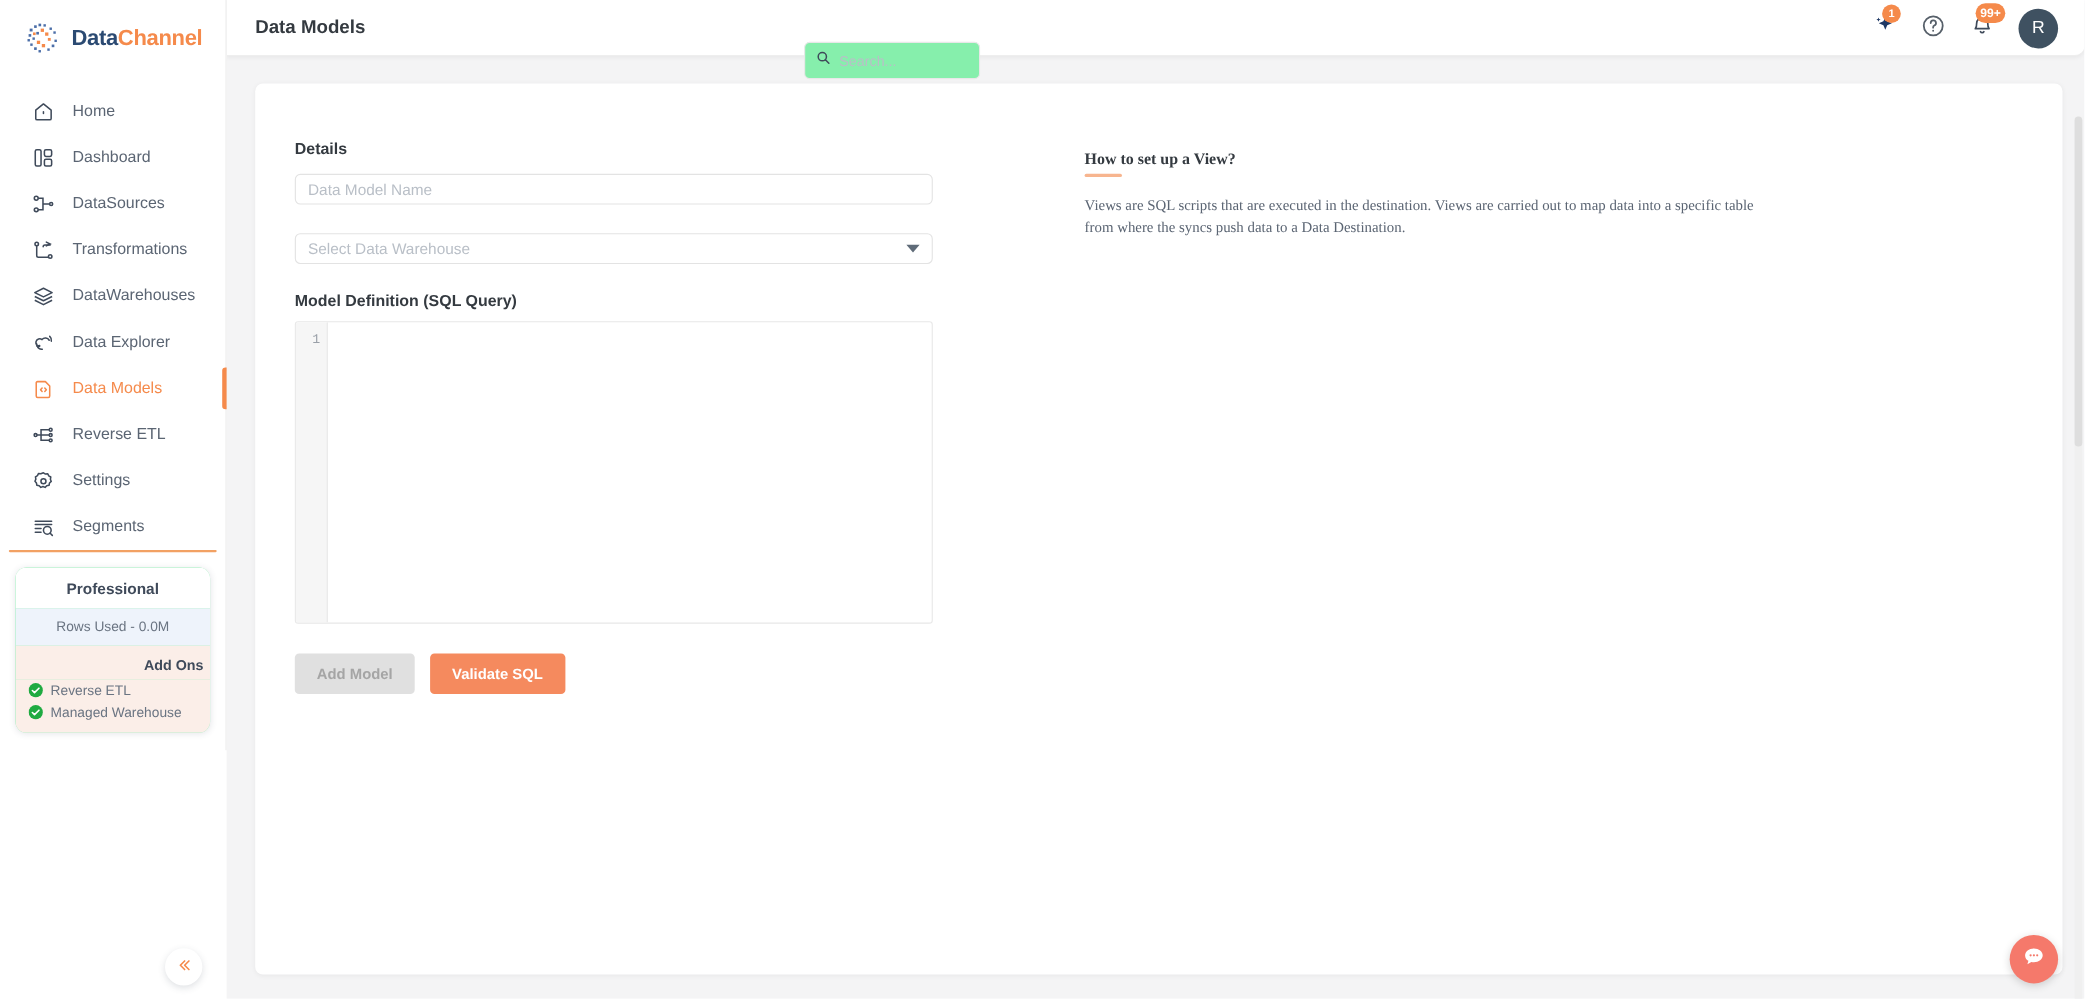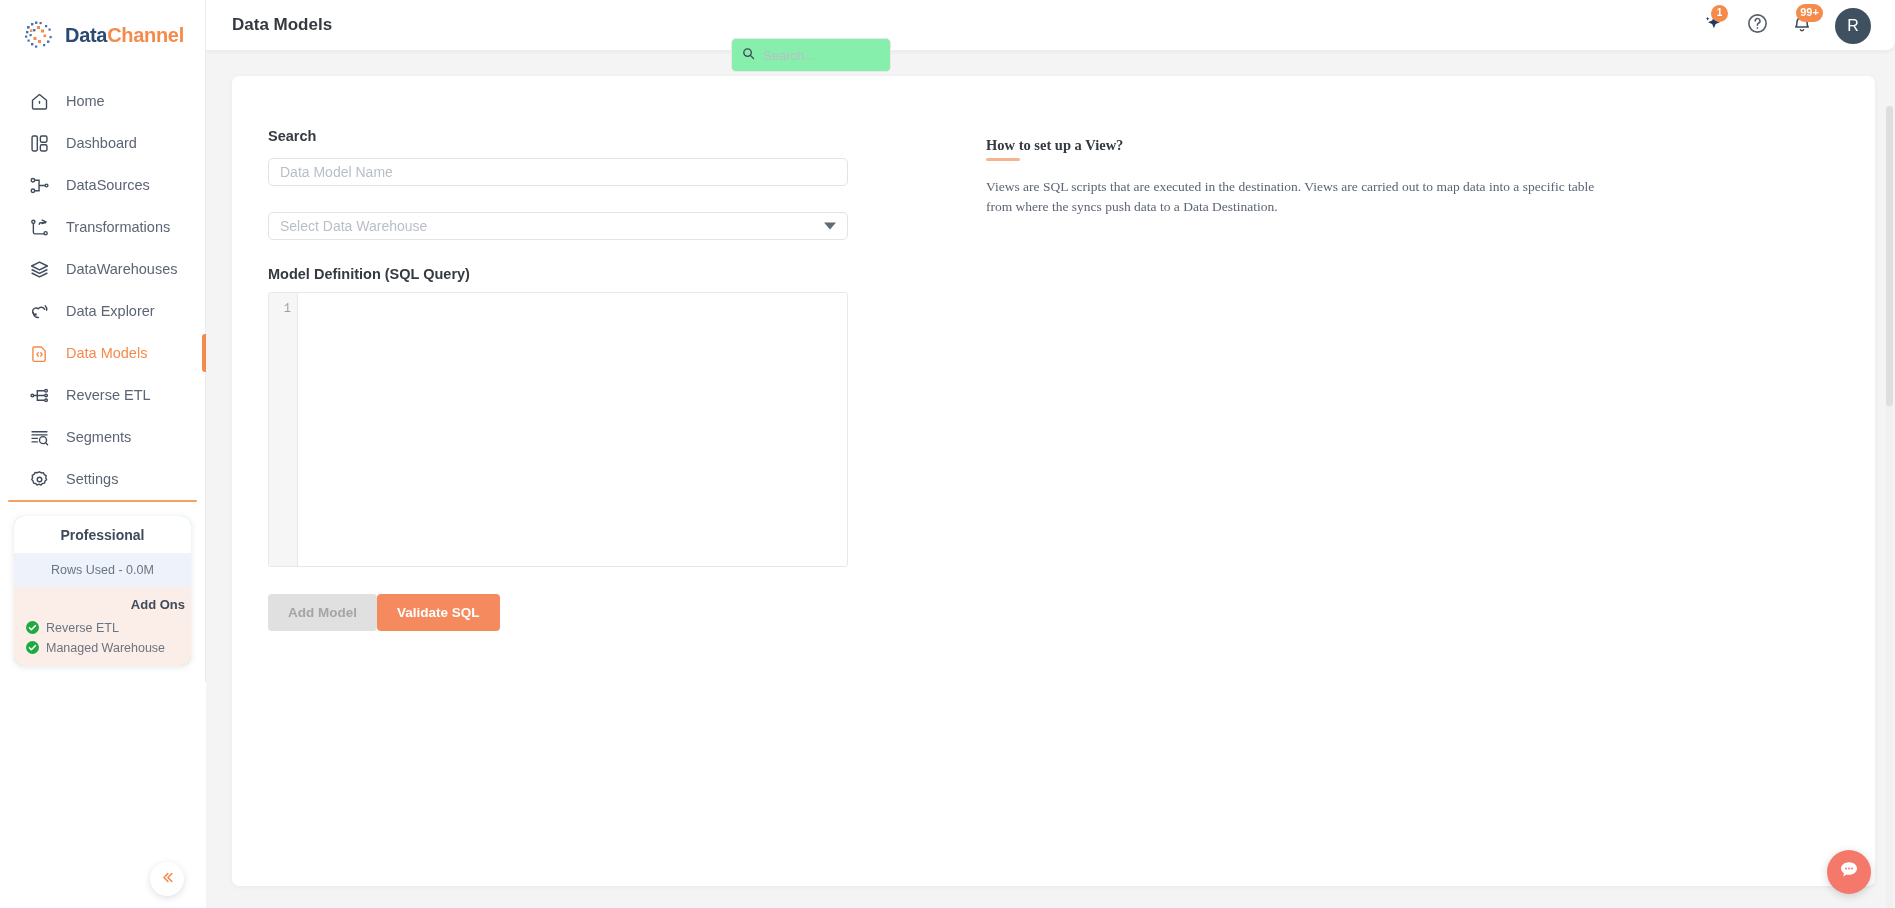--- a/index.html
+++ b/index.html
@@ -148,21 +148,21 @@
     display:flex; overflow:hidden; background:#fff;
   }
   .gutter {
     width: 29px; flex:0 0 29px; background:#f6f6f6;
     border-right:1px solid #e8e8e8;
     font-family:"Liberation Mono", monospace; font-size:12px; color:#9aa0a8;
     text-align:right; padding: 9px 6px 0 0;
   }
   .code-area { flex:1 1 auto; padding: 9px 10px; font-family:"Liberation Mono", monospace; font-size:12.5px; color:#333; }
 
-  .btn-row { display:flex; margin-top: 27px; }
+  .btn-row { display:flex; gap:14px; margin-top: 27px; }
   .btn {
     border:0; border-radius:4px; cursor:pointer;
     font-family:"Liberation Sans", sans-serif; font-size:13.5px; font-weight:bold;
     padding: 11px 20px;
   }
   .btn-disabled { background:#e0e0e0; color:#a5a5a5; cursor:default; }
   .btn-primary { background:#f58a5e; color:#fff; }
 
   .help-title { font-size:14.5px; font-weight:bold; color:#343a40; display:inline-block; }
   .help-underline { width:34px; height:3px; background:#f7b58f; margin: 4px 0 16px 0; border-radius:2px; }
@@ -311,37 +311,37 @@
               <circle cx="19.5" cy="12" r="1.5"></circle>
               <circle cx="19.5" cy="17.5" r="1.5"></circle>
             <path d="M5.3 12h4.2v-5.5h8.5M9.5 12h8.5M9.5 12v5.5h8.5"></path>
           </svg>
         </span>
         <span>Reverse ETL</span>
       </div>
 
       <div class="nav-item">
         <span class="ico">
+          <svg viewBox="0 0 24 24" width="21" height="21" fill="none" stroke="#3f4a5a" stroke-width="1.6" stroke-linejoin="round">
+            <path d="M12 3.2l2.1 1.3 2.4-.3 1 2.2 2.1 1.2-.4 2.4.9 2.2-1.8 1.6-.5 2.4-2.4.4-1.7 1.8-2.2-1-2.2 1-1.7-1.8-2.4-.4-.5-2.4L3.2 12l.9-2.2-.4-2.4L5.8 6.2l1-2.2 2.4.3z"></path>
+            <circle cx="12" cy="12" r="2.6"></circle>
+          </svg>
+        </span>
+        <span>Settings</span>
+      </div>
+
+      <div class="nav-item">
+        <span class="ico">
           <svg viewBox="0 0 24 24" width="21" height="21" fill="none" stroke="#3f4a5a" stroke-width="1.6" stroke-linecap="round">
             <path d="M3.5 5.5h17M3.5 9h17M3.5 13h6M3.5 17h6"></path>
             <circle cx="16" cy="15" r="4"></circle>
               <path d="M19 18l2.2 2.2"></path>
           </svg>
         </span>
         <span>Segments</span>
-      </div>
-
-      <div class="nav-item">
-        <span class="ico">
-          <svg viewBox="0 0 24 24" width="21" height="21" fill="none" stroke="#3f4a5a" stroke-width="1.6" stroke-linejoin="round">
-            <path d="M12 3.2l2.1 1.3 2.4-.3 1 2.2 2.1 1.2-.4 2.4.9 2.2-1.8 1.6-.5 2.4-2.4.4-1.7 1.8-2.2-1-2.2 1-1.7-1.8-2.4-.4-.5-2.4L3.2 12l.9-2.2-.4-2.4L5.8 6.2l1-2.2 2.4.3z"></path>
-            <circle cx="12" cy="12" r="2.6"></circle>
-          </svg>
-        </span>
-        <span>Settings</span>
       </div>
 
     </nav>
 
     <div class="sb-spacer"></div>
 
     <div class="plan-divider"></div>
 
     <div class="plan-card">
       <div class="plan-title">Professional</div>
@@ -428,21 +428,21 @@
 
         <div class="avatar">R</div>
       </div>
     </header>
 
     <div class="scroll-area">
       <div class="card">
         <div class="card-inner">
 
           <div class="col-left">
-            <div class="sec-label">Search</div>
+            <div class="sec-label">Details</div>
 
             <div class="field">
               <input type="text" placeholder="Data Model Name" style="">
             </div>
 
             <div class="field select-field">
               <input type="text" readonly="" placeholder="Select Data Warehouse" style="">
               <span class="caret"></span>
             </div>
 

